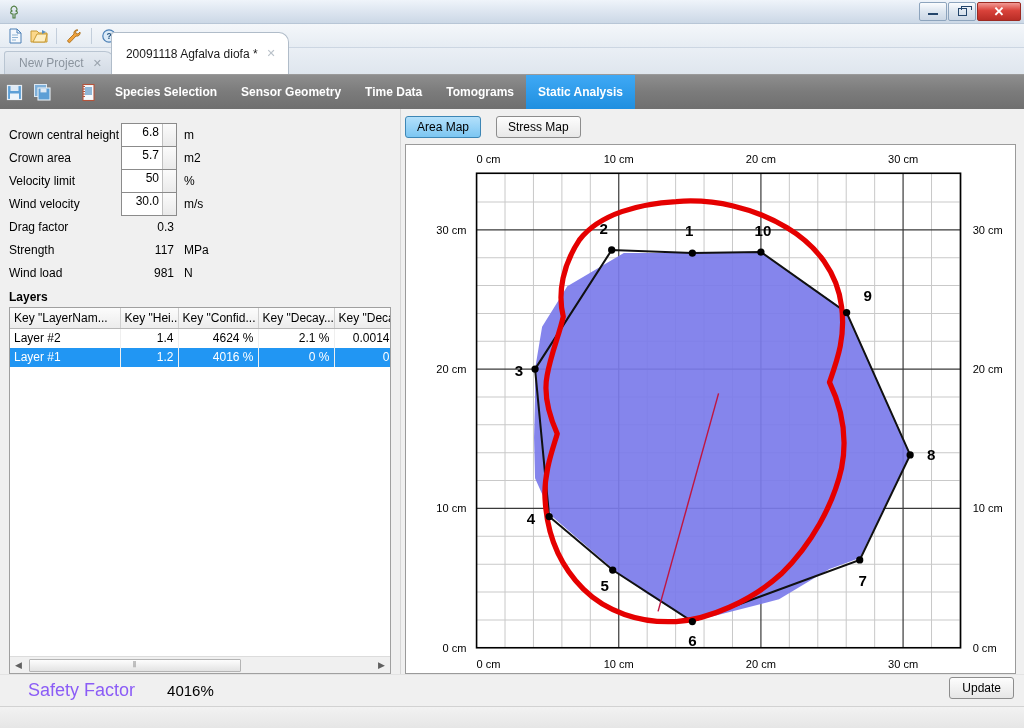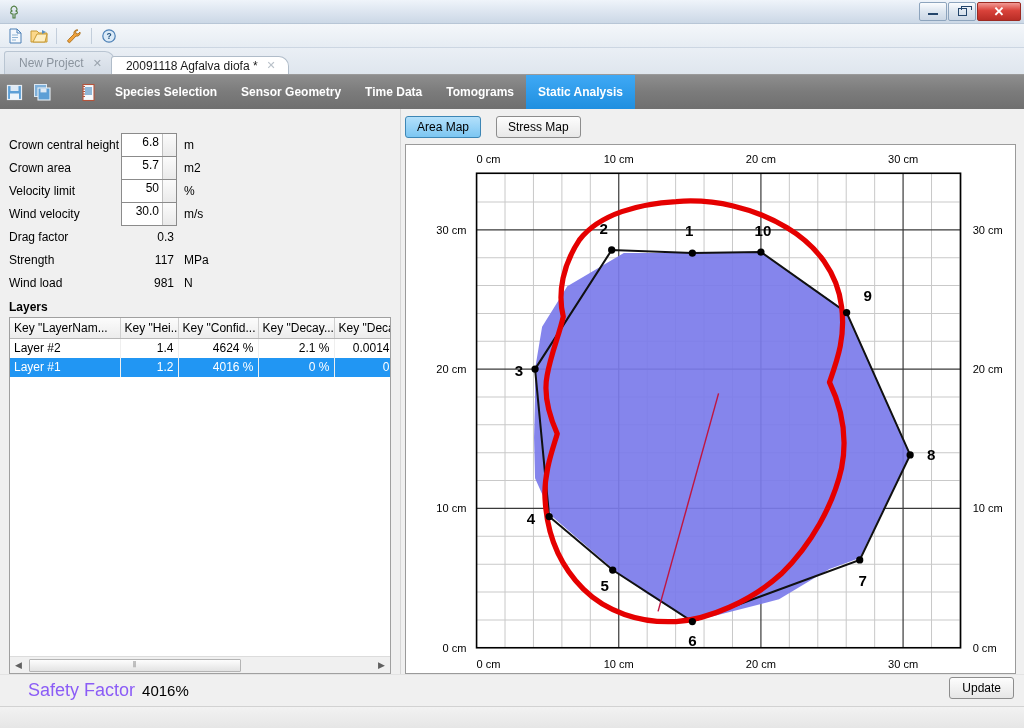--- a/index.html
+++ b/index.html
@@ -88,21 +88,21 @@
     border-bottom: none;
     border-radius: 3px 10px 0 0;
     background: linear-gradient(#e4eaf1,#d3dbe5);
     color: #8b949e;
     margin-right: -4px;
     position: relative;
   }
   .doctab.active {
     background: #fff;
     color: #1a1a1a;
-    height: 18px;
+    height: 42px;
     z-index: 5;
     border-color: #b0bcc9;
   }
   .tabclose { color:#9aa3ad; font-size: 11px; }
   .doctab.active .tabclose { color:#b9c1c9; }
 
   
   #navbar {
     height: 35px;
     background: linear-gradient(#8e8e8e,#7b7b7b 50%,#6f6f6f);
@@ -129,21 +129,21 @@
     background: #f0f0f0;
     overflow: hidden;
   }
 
   
   #leftpanel {
     width: 401px;
     display: flex; flex-direction: column;
     background: #f0f0f0;
     border-right: 1px solid #d6d6d6;
-    padding-top: 24px;
+    padding-top: 14px;
   }
   .field-row {
     display: flex; align-items: center;
     height: 23px;
     padding-left: 9px;
   }
   .field-label { width: 112px; font-size: 12px; color: #000; }
   .spinbox {
     width: 56px; height: 24px;
     border: 1px solid #8b8b8b;
@@ -273,21 +273,21 @@
 
   
   #statusrow {
     height: 32px;
     display: flex; align-items: center;
     background: #f0f0f0;
     border-top: 1px solid #e3e3e3;
     position: relative;
   }
   #sf-label { font-size: 18px; margin-left: 28px; color:#8b5cf6; }
-  #sf-value { font-size: 15px; margin-left: 7px; color:#000; }
+  #sf-value { font-size: 15px; margin-left: 32px; color:#000; }
   #update-btn {
     position: absolute; right: 10px; top: 2px;
     padding: 3px 12px;
     font-size: 12px;
     border: 1px solid #8d8d8d;
     border-radius: 3px;
     background: linear-gradient(#fdfdfd,#e6e6e6);
   }
   #bottombar {
     height: 22px;

